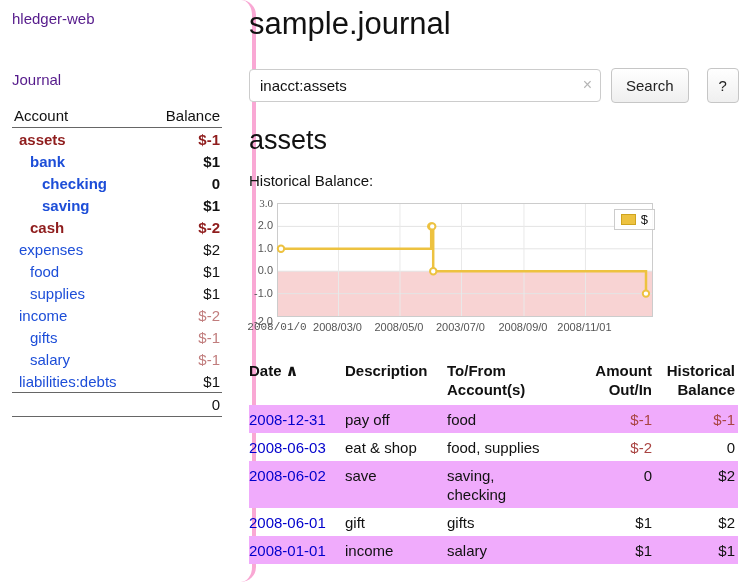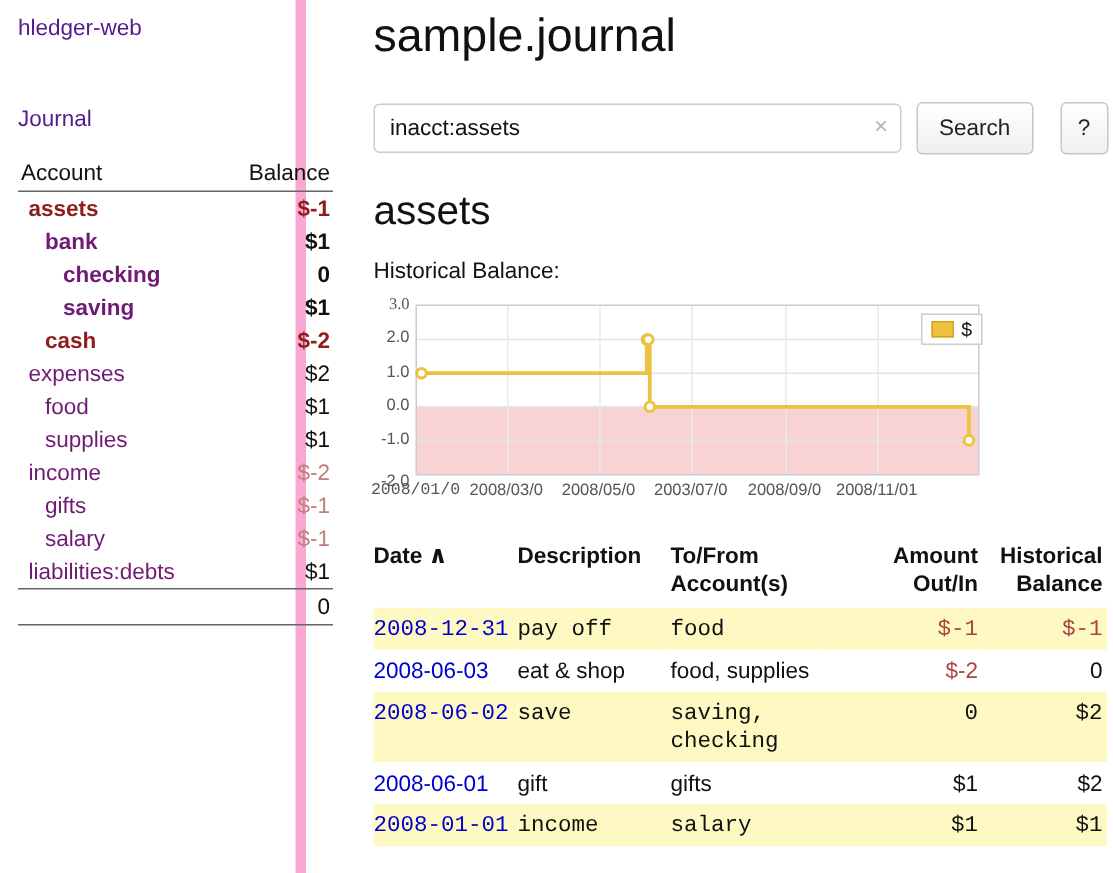--- a/index.html
+++ b/index.html
@@ -4,30 +4,31 @@
 <style>
   html,body{margin:0;padding:0;}
   body{
     width:742px;height:582px;position:relative;overflow:hidden;
     background:#fff;color:#111;
     font-family:"Liberation Sans","DejaVu Sans",sans-serif;font-size:15px;
   }
   a{text-decoration:none;}
   
   .sidebar{
-    position:absolute;left:0;top:0;width:204px;height:582px;
-    box-sizing:border-box;border-right:7px solid #f9a8d4;
+    position:absolute;left:0;top:0;width:256px;height:582px;
+    box-sizing:border-box;border-right:4px solid #f9a8d4;
     padding:10px 10px 0 12px;
+    border-radius:15px;
   }
   .brand{color:#551a8b;display:block;cursor:pointer;}
   .nav-journal{color:#551a8b;display:block;margin-top:44px;cursor:pointer;}
   .acct-table{width:210px;margin-top:16px;}
   .acct-header{display:flex;justify-content:space-between;padding:3px 2px;border-bottom:1px solid #666;}
   .acct-row{display:flex;justify-content:space-between;padding:2.5px 2px;line-height:17px;}
-  .acct-name{color:#701a75;cursor:pointer;}
+  .acct-name{color:#1d4ed8;cursor:pointer;}
   .ind0 .acct-name{padding-left:5px;}
   .ind1 .acct-name{padding-left:16px;}
   .ind2 .acct-name{padding-left:28px;}
   .bold{font-weight:bold;}
   .name-red{color:#8f1d1d;}
   .bal{color:#111;}
   .bal-red{color:#8f1d1d;}
   .bal-pink{color:#c17d7d;}
   .acct-total{display:flex;justify-content:flex-end;padding:3px 2px;
     border-top:1px solid #666;border-bottom:1px solid #666;}
@@ -58,21 +59,21 @@
   .ylabel{position:absolute;left:0;width:24px;text-align:right;font-size:11px;color:#555;}
   .xlabel{position:absolute;top:122px;font-size:11px;color:#555;white-space:nowrap;transform:translateX(-50%);}
   .legend{position:absolute;top:10px;right:24px;border:1px solid #ccc;
     background:rgba(255,255,255,0.9);padding:2px 6px;display:flex;align-items:center;font-size:13px;}
   .legend-swatch{width:13px;height:9px;background:#edc240;border:1px solid #cfa41f;margin-right:5px;}
   
   .register{width:489px;margin-top:20px;border-collapse:collapse;table-layout:fixed;}
   .register th{font-size:15px;text-align:left;vertical-align:top;padding:4px 6px 6px 0;line-height:19px;}
   .register td{font-size:15px;vertical-align:top;padding:4.5px 6px 4.5px 0;line-height:19px;}
   .register .num{text-align:right;padding-right:3px;}
-  .register tr.alt{background:#fef9c3;font-family:Liberation Mono, monospace;}
+  .register tr.alt{background:#f0abfc;}
   .date-link{color:#0000cc;cursor:pointer;}
   .neg{color:#a94442;}
   .sort-caret{font-weight:bold;font-size:16px;margin-left:4px;}
   .c-date{width:96px;} .c-desc{width:102px;} .c-acct{width:100px;}
   .c-amt{width:108px;} .c-hist{width:83px;}
 </style>
 </head>
 <body>
 
 <div class="sidebar">

